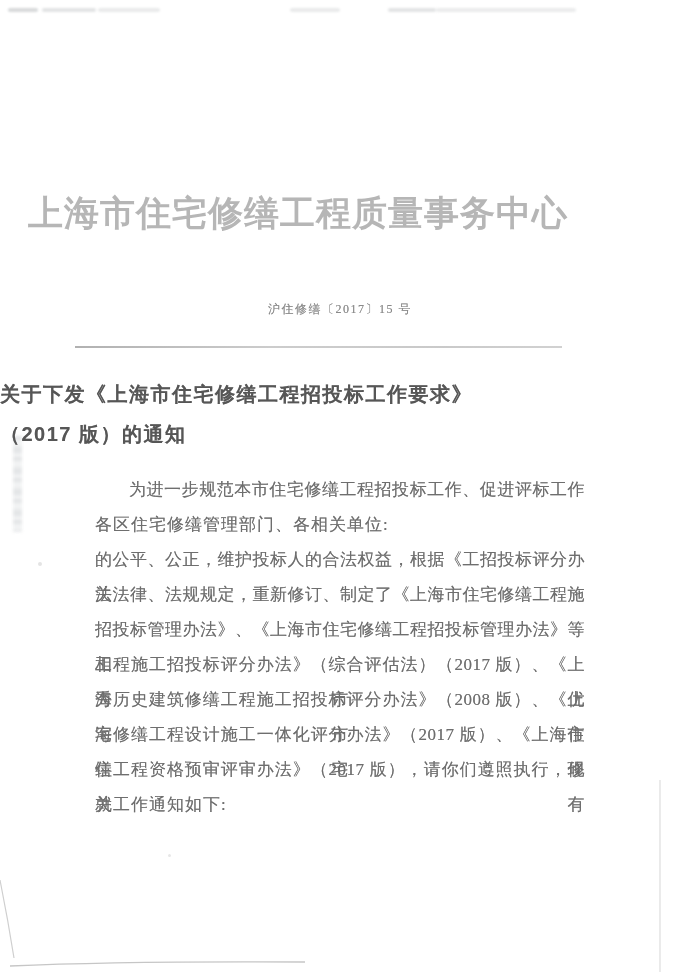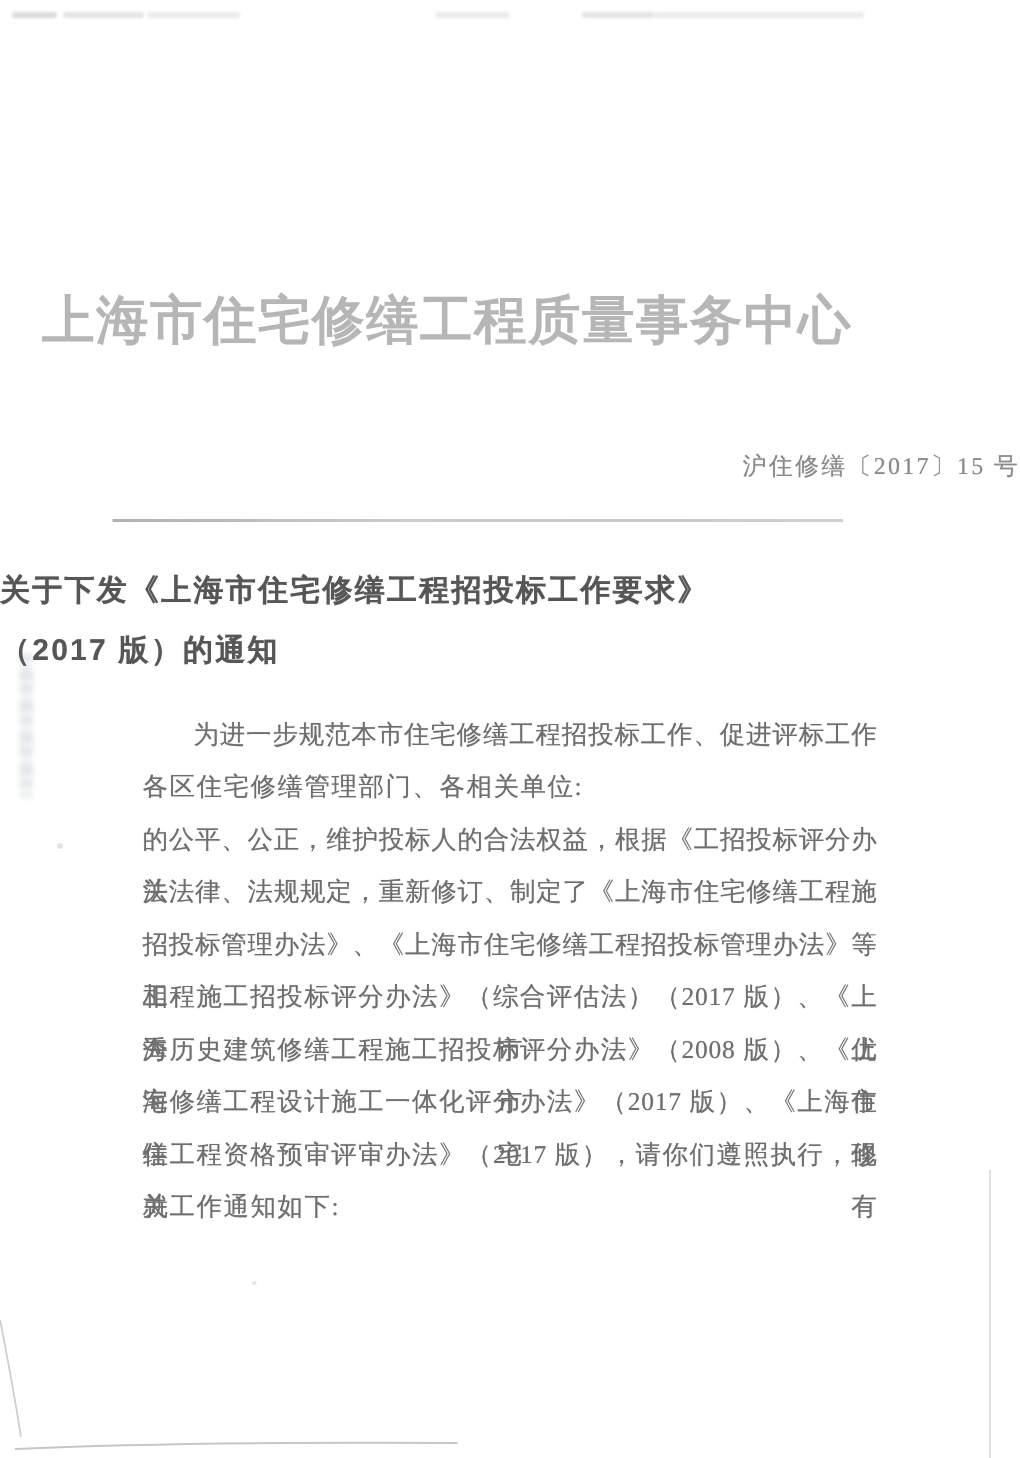--- a/index.html
+++ b/index.html
@@ -33,22 +33,22 @@
     white-space: nowrap;
     margin-left: 28px;
   }
 
   
   .doc-number {
     position: absolute;
     top: 301px;
     left: 0;
     width: 100%;
-    text-align: right;
-    font-size: 16px;
+    text-align: center;
+    font-size: 12px;
     letter-spacing: 1.5px;
     color: var(--doc-number-text, #8a8a8a);
     text-shadow: 0 0 0.5px rgba(130,130,130,0.6);
   }
 
   
   .divider {
     position: absolute;
     top: 346px;
     left: 75px;

